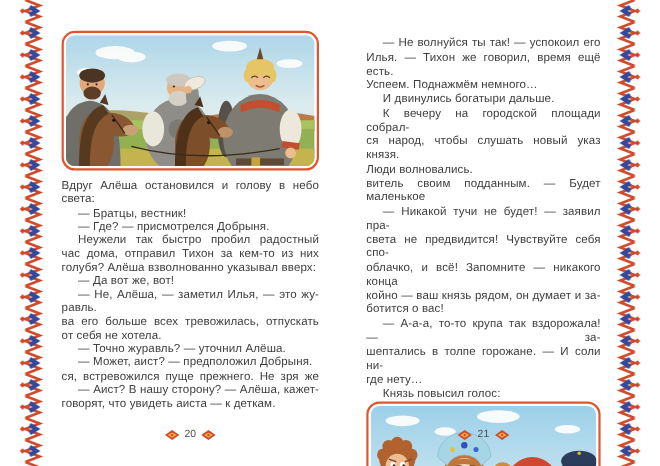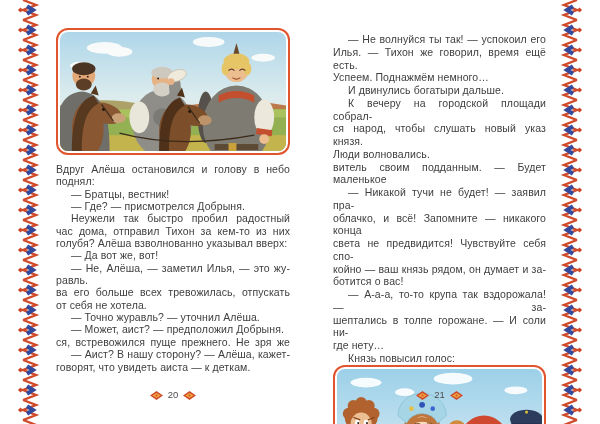--- a/index.html
+++ b/index.html
@@ -143,21 +143,21 @@
           <polygon points="118,64 123,56 126,66" fill="#4e3118"></polygon>
           <circle cx="131" cy="80" r="1.6" fill="#241709"></circle>
           <path d="M129,75 L141,92" stroke="#3a2a1a" stroke-width="1.2" fill="none"></path>
           <path d="M60,102 Q120,118 196,104" stroke="#3a2a1a" stroke-width="1.2" fill="none"></path>
         </g>
       </svg>
     </figure>
 
     <div class="text-block">
         <div class="line">Вдруг Алёша остановился и голову в небо</div>
-        <div class="line last">поднял:</div>
+        <div class="line last">света:</div>
         <div class="line last first">— Братцы, вестник!</div>
         <div class="line last first">— Где? — присмотрелся Добрыня.</div>
         <div class="line first">Неужели так быстро пробил радостный</div>
         <div class="line">час дома, отправил Тихон за кем-то из них</div>
         <div class="line last">голубя? Алёша взволнованно указывал вверх:</div>
         <div class="line last first">— Да вот же, вот!</div>
         <div class="line first">— Не, Алёша, — заметил Илья, — это жу-</div>
         <div class="line last">равль.</div>
         <div class="line">ва его больше всех тревожилась, отпускать</div>
         <div class="line last">от себя не хотела.</div>
@@ -173,22 +173,22 @@
     <div class="text-block">
         <div class="line first">— Не волнуйся ты так! — успокоил его</div>
         <div class="line">Илья. — Тихон же говорил, время ещё есть.</div>
         <div class="line last">Успеем. Поднажмём немного…</div>
         <div class="line last first">И двинулись богатыри дальше.</div>
         <div class="line first">К вечеру на городской площади собрал-</div>
         <div class="line">ся народ, чтобы слушать новый указ князя.</div>
         <div class="line last">Люди волновались.</div>
         <div class="line">витель своим подданным. — Будет маленькое</div>
         <div class="line first">— Никакой тучи не будет! — заявил пра-</div>
+        <div class="line">света не предвидится! Чувствуйте себя спо-</div>
         <div class="line">облачко, и всё! Запомните — никакого конца</div>
-        <div class="line">света не предвидится! Чувствуйте себя спо-</div>
         <div class="line">койно — ваш князь рядом, он думает и за-</div>
         <div class="line last">ботится о вас!</div>
         <div class="line first">— А-а-а, то-то крупа так вздорожала! — за-</div>
         <div class="line">шептались в толпе горожане. — И соли ни-</div>
         <div class="line last">где нету…</div>
         <div class="line last first">Князь повысил голос:</div>
       </div>
 
     <figure class="illo illo-right" style="margin:0">
       <svg viewBox="0 0 212 126" preserveAspectRatio="none" xmlns="http://www.w3.org/2000/svg">

